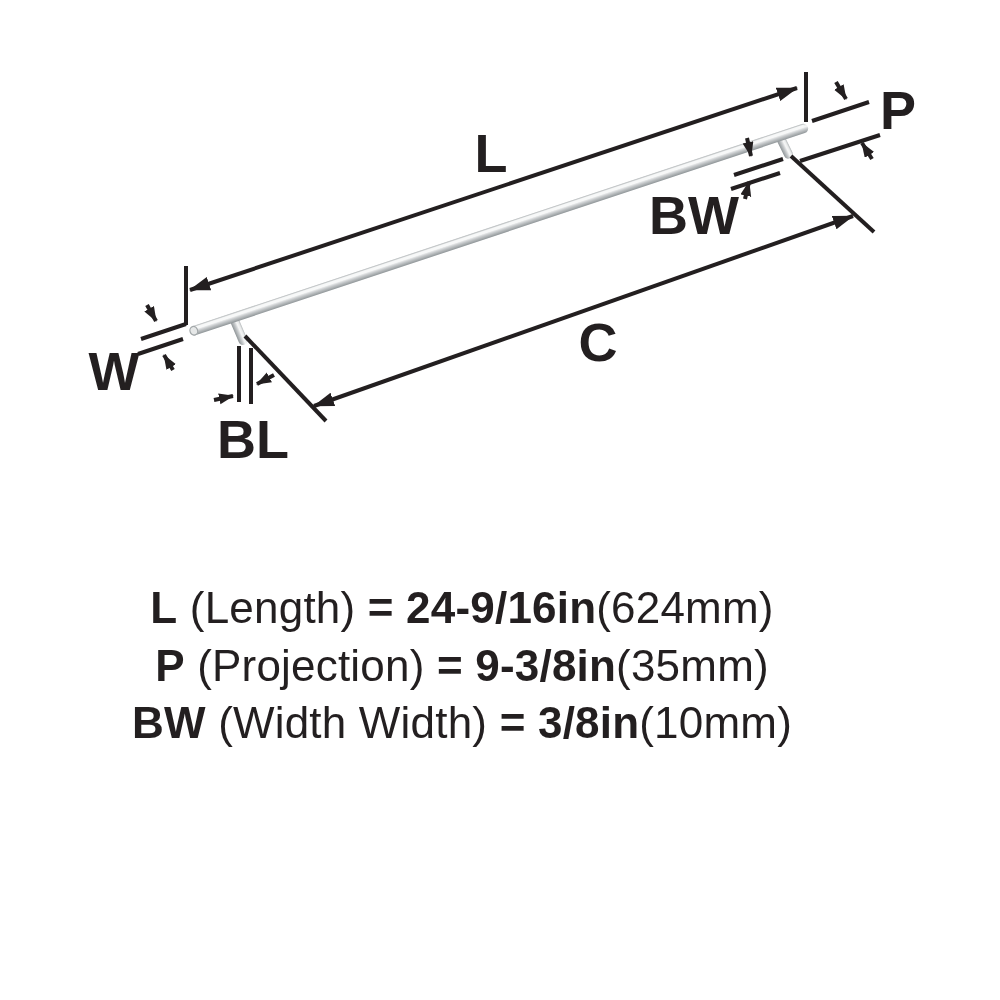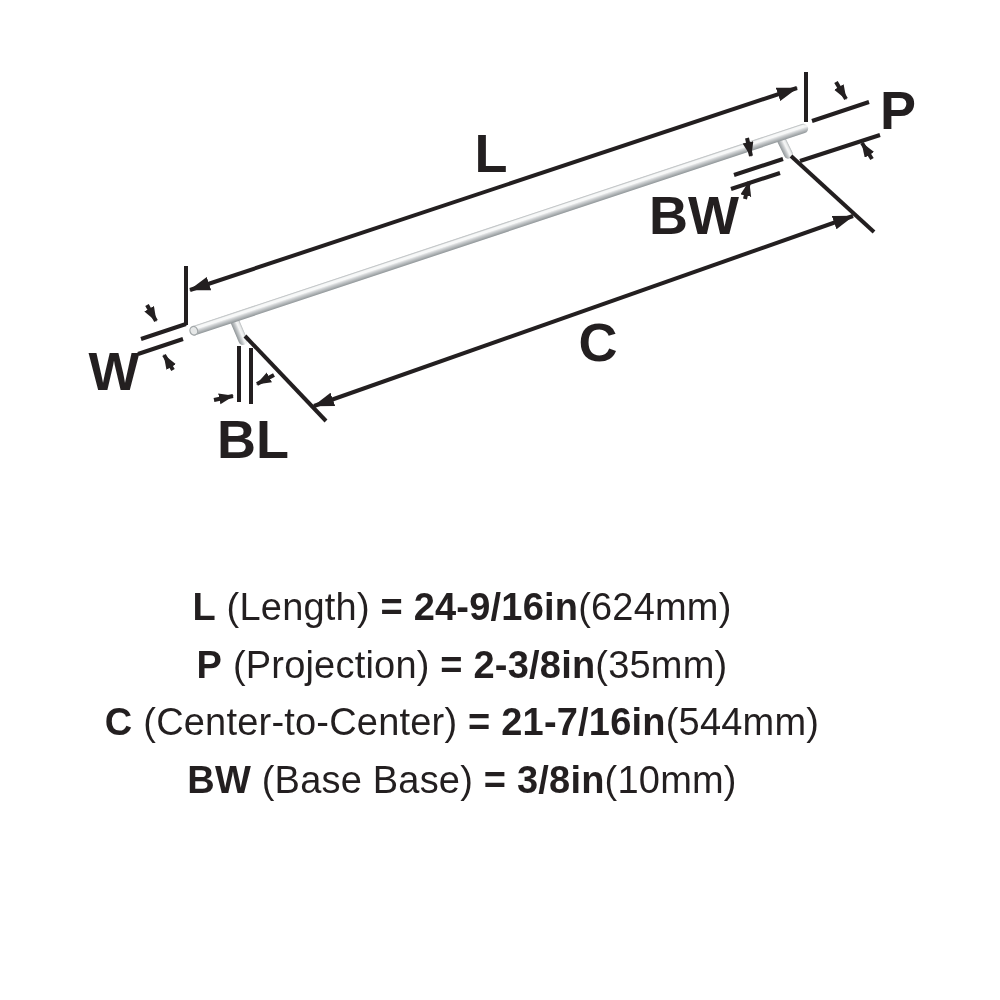--- a/index.html
+++ b/index.html
@@ -31,21 +31,21 @@
     font-size: 54px;
     fill: #231f20;
   }
   .specs {
     position: absolute;
     top: 579px;
     left: 0;
     width: 924px;
     text-align: center;
     color: #231f20;
-    font-size: 38px;
+    font-size: 44px;
     line-height: 57.5px;
     letter-spacing: 0.2px;
     white-space: nowrap;
   }
   .spec-line { height: 57.5px; }
   .spec-line .b { font-weight: bold; }
 </style>
 </head>
 <body>
 
@@ -116,18 +116,17 @@
     <text class="dim-label" x="491" y="172" text-anchor="middle">L</text>
     <text class="dim-label" x="114" y="390" text-anchor="middle">W</text>
     <text class="dim-label" x="898" y="129" text-anchor="middle">P</text>
     <text class="dim-label" x="598" y="361" text-anchor="middle">C</text>
     <text class="dim-label" x="253" y="458" text-anchor="middle">BL</text>
     <text class="dim-label" x="694" y="234" text-anchor="middle">BW</text>
   </svg>
 
   <div class="specs">
     <div class="spec-line"><span class="b">L</span> <span>(Length)</span> <span class="b">=</span> <span class="b">24-9/16in</span><span>(624mm)</span></div>
-    <div class="spec-line"><span class="b">P</span> <span>(Projection)</span> <span class="b">=</span> <span class="b">2-3/8in</span><span>(35mm)</span></div>
-    <div class="spec-line"><span class="b">C</span> <span>(Center-to-Center)</span> <span class="b">=</span> <span class="b">21-7/16in</span><span>(544mm)</span></div>
-    <div class="spec-line"><span class="b">BW</span> <span>(Base Base)</span> <span class="b">=</span> <span class="b">3/8in</span><span>(10mm)</span></div>
+    <div class="spec-line"><span class="b">P</span> <span>(Projection)</span> <span class="b">=</span> <span class="b">9-3/8in</span><span>(35mm)</span></div>
+    <div class="spec-line"><span class="b">BW</span> <span>(Width Width)</span> <span class="b">=</span> <span class="b">3/8in</span><span>(10mm)</span></div>
   </div>
 
 </div>
 
 </body></html>

